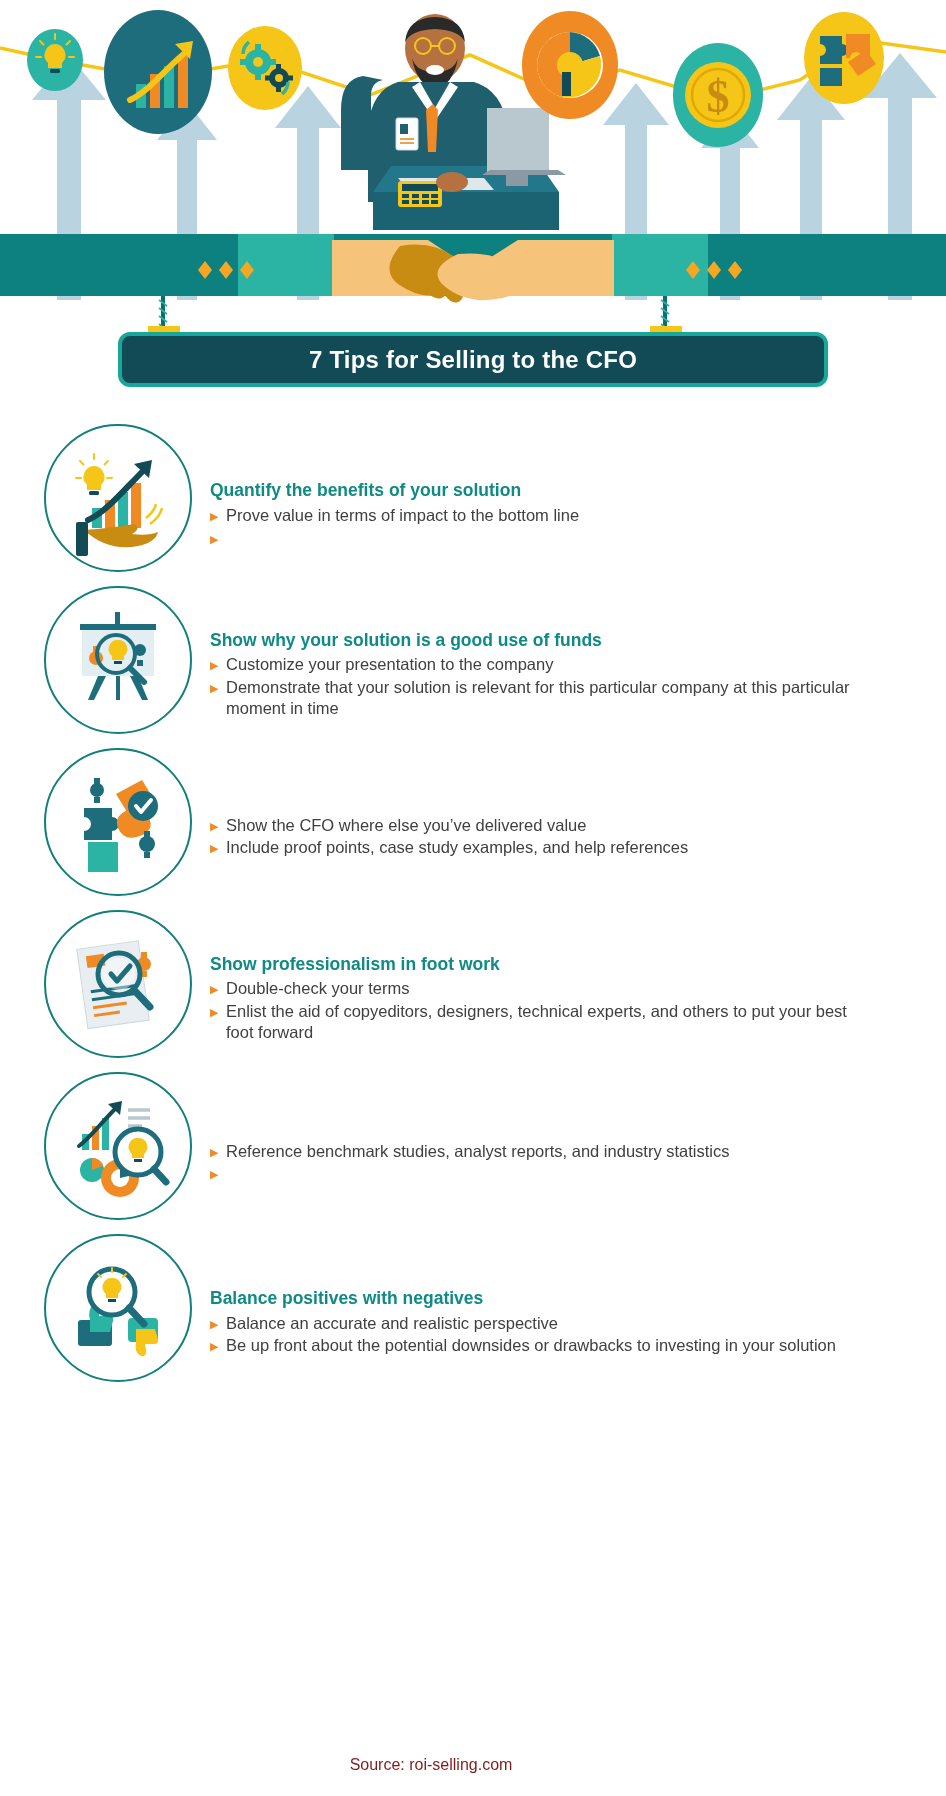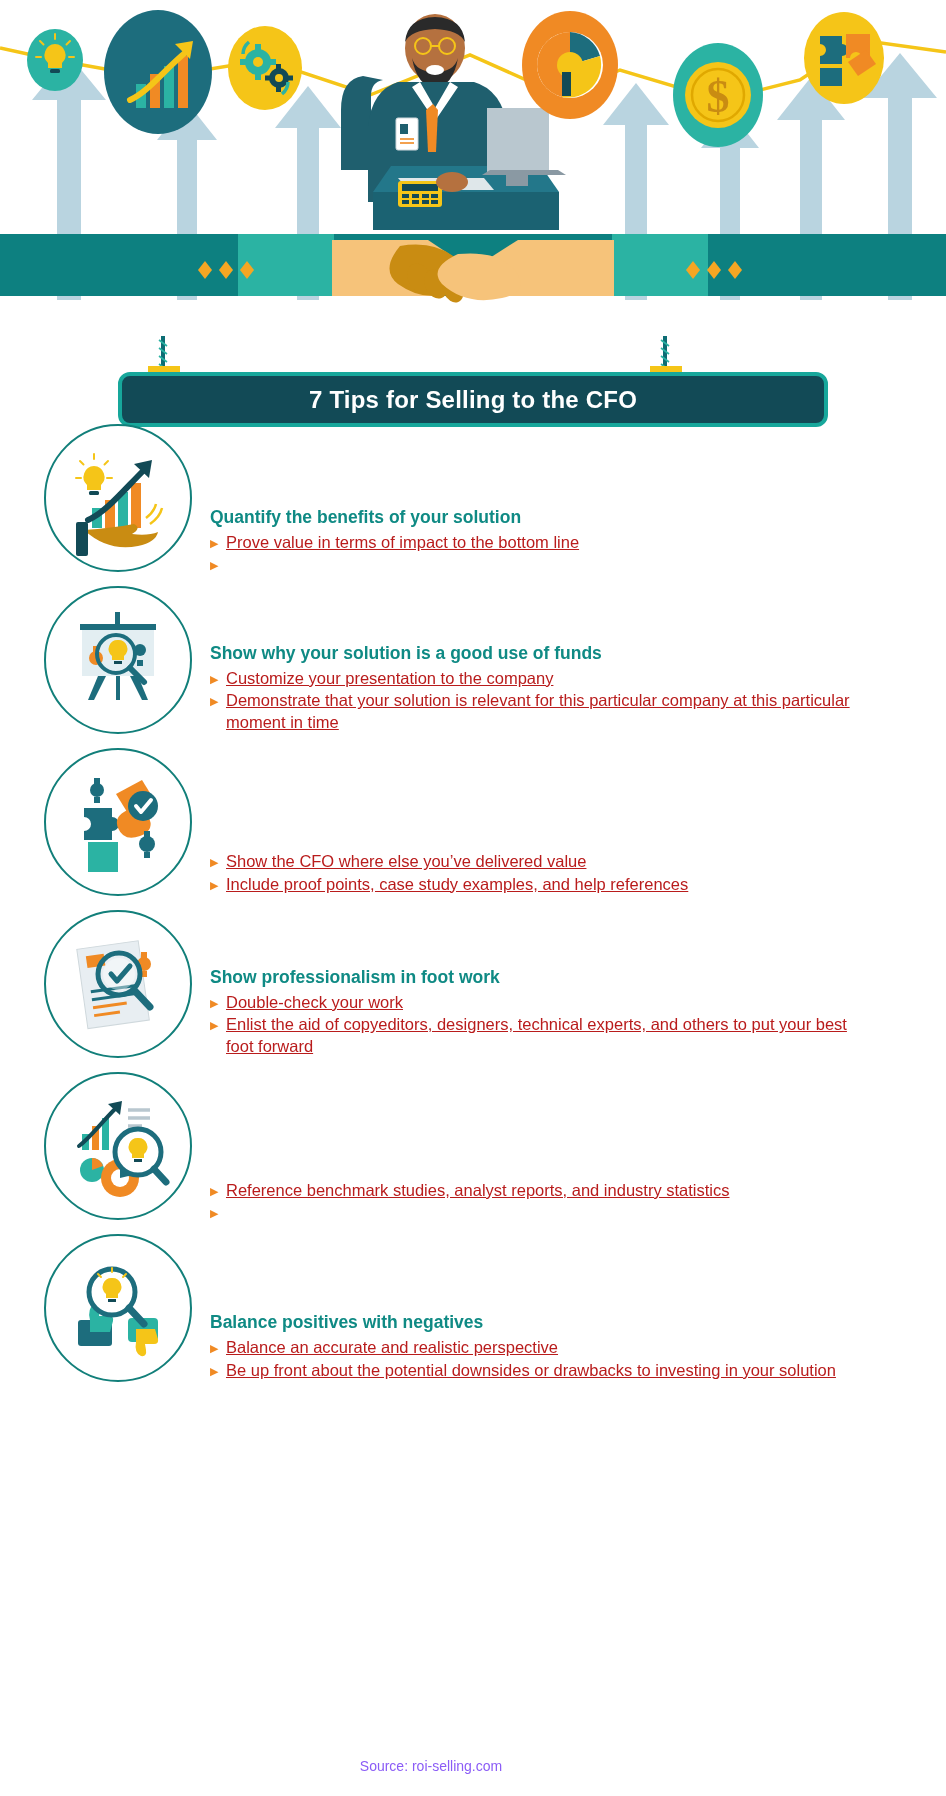--- a/index.html
+++ b/index.html
@@ -28,21 +28,20 @@
   }
   .hero-svg { position: absolute; top: 0; left: 0; }
 
   
   .title-zone {
     position: absolute;
     top: 296px;
     left: 0;
     width: 946px;
     height: 110px;
-    margin-top: 40px;
   }
   .hanger-svg { position: absolute; top: 0; left: 0; }
   .title-banner {
     position: absolute;
     left: 118px;
     top: 36px;
     width: 710px;
     height: 55px;
     background: #124a56;
     border: 4px solid #17a79b;
@@ -62,21 +61,21 @@
   
   .tips {
     position: absolute;
     top: 424px;
     left: 0;
     width: 946px;
   }
   .tip {
     position: relative;
     display: flex;
-    align-items: flex-end;
+    align-items: center;
     padding-left: 44px;
     margin-bottom: 14px;
   }
   .tip-icon-wrap {
     flex: 0 0 auto;
     width: 148px;
     height: 148px;
     position: relative;
   }
   .tip-circle {
@@ -111,37 +110,36 @@
   .bullet-marker {
     flex: 0 0 auto;
     width: 16px;
     padding-top: 6px;
     color: #f08a24;
     font-size: 11px;
     line-height: 1;
   }
   .bullet-text {
     flex: 1 1 auto;
-    color: #b91c1c;
+    color: #404040;
     font-size: 16.5px;
     line-height: 1.3;
     font-family: "Liberation Sans", sans-serif;
     max-width: 640px;
-    text-decoration: underline;
   }
 
   
   .source {
     position: absolute;
     bottom: 22px;
     left: 0;
     width: 862px;
     text-align: center;
-    color: #8b5cf6;
-    font-size: 14px;
+    color: #7f1d1d;
+    font-size: 16px;
     font-family: "Liberation Sans", sans-serif;
   }
 </style>
 </head>
 <body>
 
 <div class="page">
 
   <div class="hero">
     <svg class="hero-svg" width="946" height="300" viewBox="0 0 946 300">
@@ -480,21 +478,21 @@
             <circle cx="73" cy="62" r="16" fill="#ffffff" opacity="0.4"></circle>
             <path d="M65 62 l6 7 l13 -15" fill="none" stroke="#1d6d7d" stroke-width="5" stroke-linecap="round" stroke-linejoin="round"></path>
             <line x1="88" y1="78" x2="104" y2="95" stroke="#1d6d7d" stroke-width="7" stroke-linecap="round"></line>
           </svg>
         </div>
       </div>
       <div class="tip-body">
         <div class="tip-heading">Show professionalism in foot work</div>
         <div class="bullet-row">
           <span class="bullet-marker">▶</span>
-          <span class="bullet-text">Double-check your work</span>
+          <span class="bullet-text">Double-check your terms</span>
         </div>
         <div class="bullet-row">
           <span class="bullet-marker">▶</span>
           <span class="bullet-text">Enlist the aid of copyeditors, designers, technical experts, and others to put your best foot forward</span>
         </div>
       </div>
     </div>
 
     <div class="tip">
       <div class="tip-icon-wrap">

